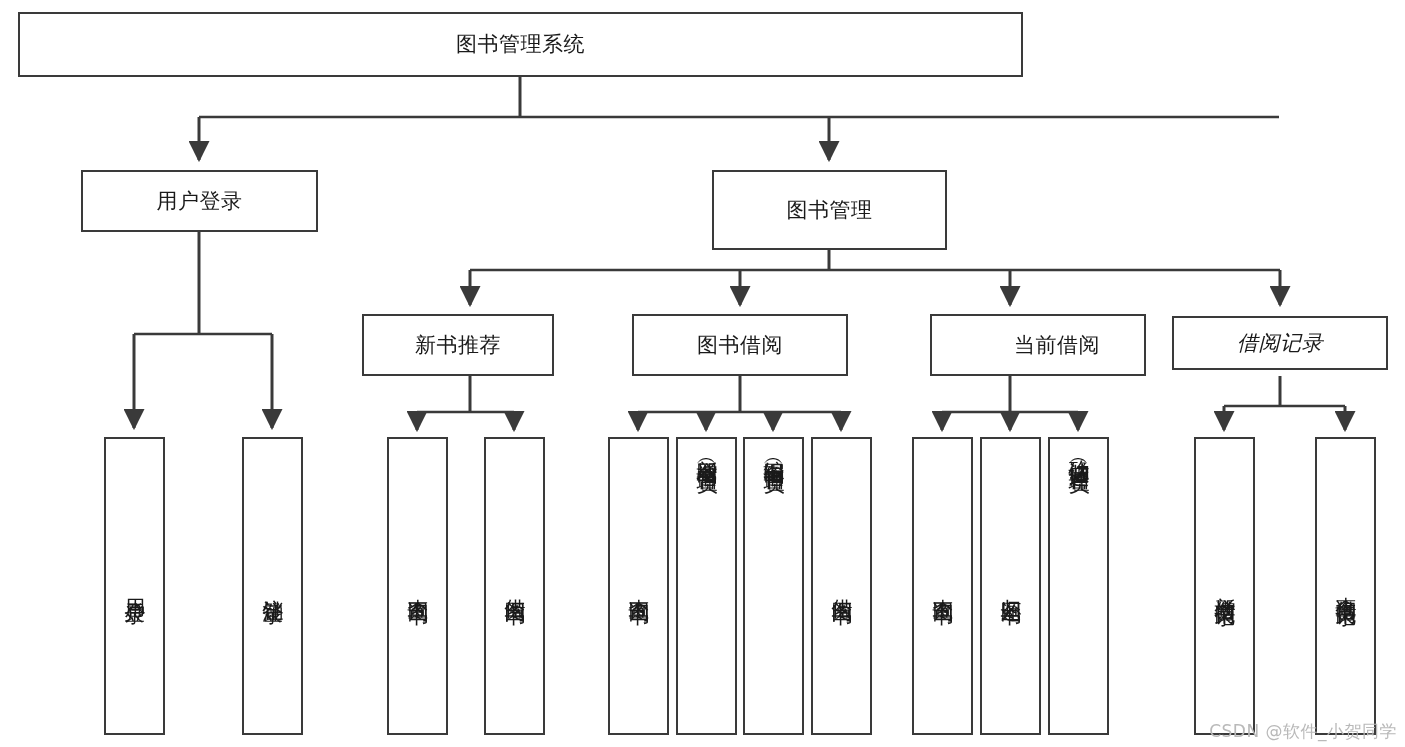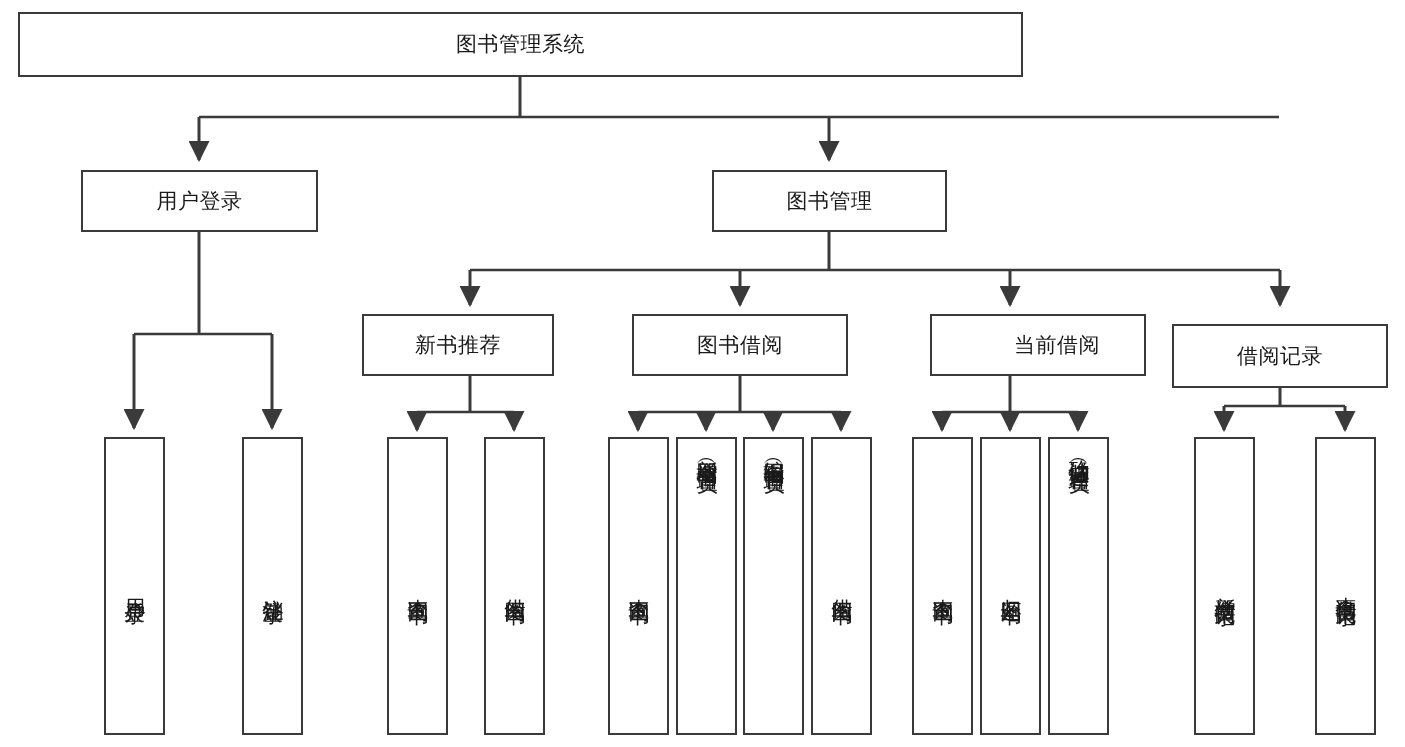--- a/index.html
+++ b/index.html
@@ -137,34 +137,34 @@
     </g>
   </svg>
 
   <div class="node horiz root" style="left:18px; top:12px; width:1005px; height:65px;">
     <span class="label">图书管理系统</span>
   </div>
 
   <div class="node horiz" style="left:81px; top:170px; width:237px; height:62px;">
     <span class="label">用户登录</span>
   </div>
-  <div class="node horiz" style="left:712px; top:170px; width:235px; height:62px;">
+  <div class="node horiz" style="left:712px; top:170px; width:235px; height:80px;">
     <span class="label">图书管理</span>
   </div>
 
   <div class="node horiz" style="left:362px; top:314px; width:192px; height:62px;">
     <span class="label">新书推荐</span>
   </div>
   <div class="node horiz" style="left:632px; top:314px; width:216px; height:62px;">
     <span class="label">图书借阅</span>
   </div>
   <div class="node horiz" style="left:930px; top:314px; width:216px; height:62px;padding-left:38px;">
     <span class="label">当前借阅</span>
   </div>
-  <div class="node horiz" style="left:1172px; top:324px; width:216px; height:64px;">
+  <div class="node horiz" style="left:1172px; top:316px; width:216px; height:54px;font-style:italic;">
     <span class="label">借阅记录</span>
   </div>
 
   <div class="node vert mid" style="left:104px; top:437px; width:61px; height:298px;">
     <span class="label">用户登录</span>
   </div>
   <div class="node vert mid" style="left:242px; top:437px; width:61px; height:298px;">
     <span class="label">注销登录</span>
   </div>
 
@@ -198,14 +198,15 @@
     <span class="label">确认归还（管理员）</span>
   </div>
 
   <div class="node vert mid" style="left:1194px; top:437px; width:61px; height:298px;">
     <span class="label">新增借阅记录</span>
   </div>
   <div class="node vert mid" style="left:1315px; top:437px; width:61px; height:298px;">
     <span class="label">查询借阅记录</span>
   </div>
 
+  <div id="watermark">CSDN @软件_小贺同学</div>
 
 </div>
 
 </body></html>

